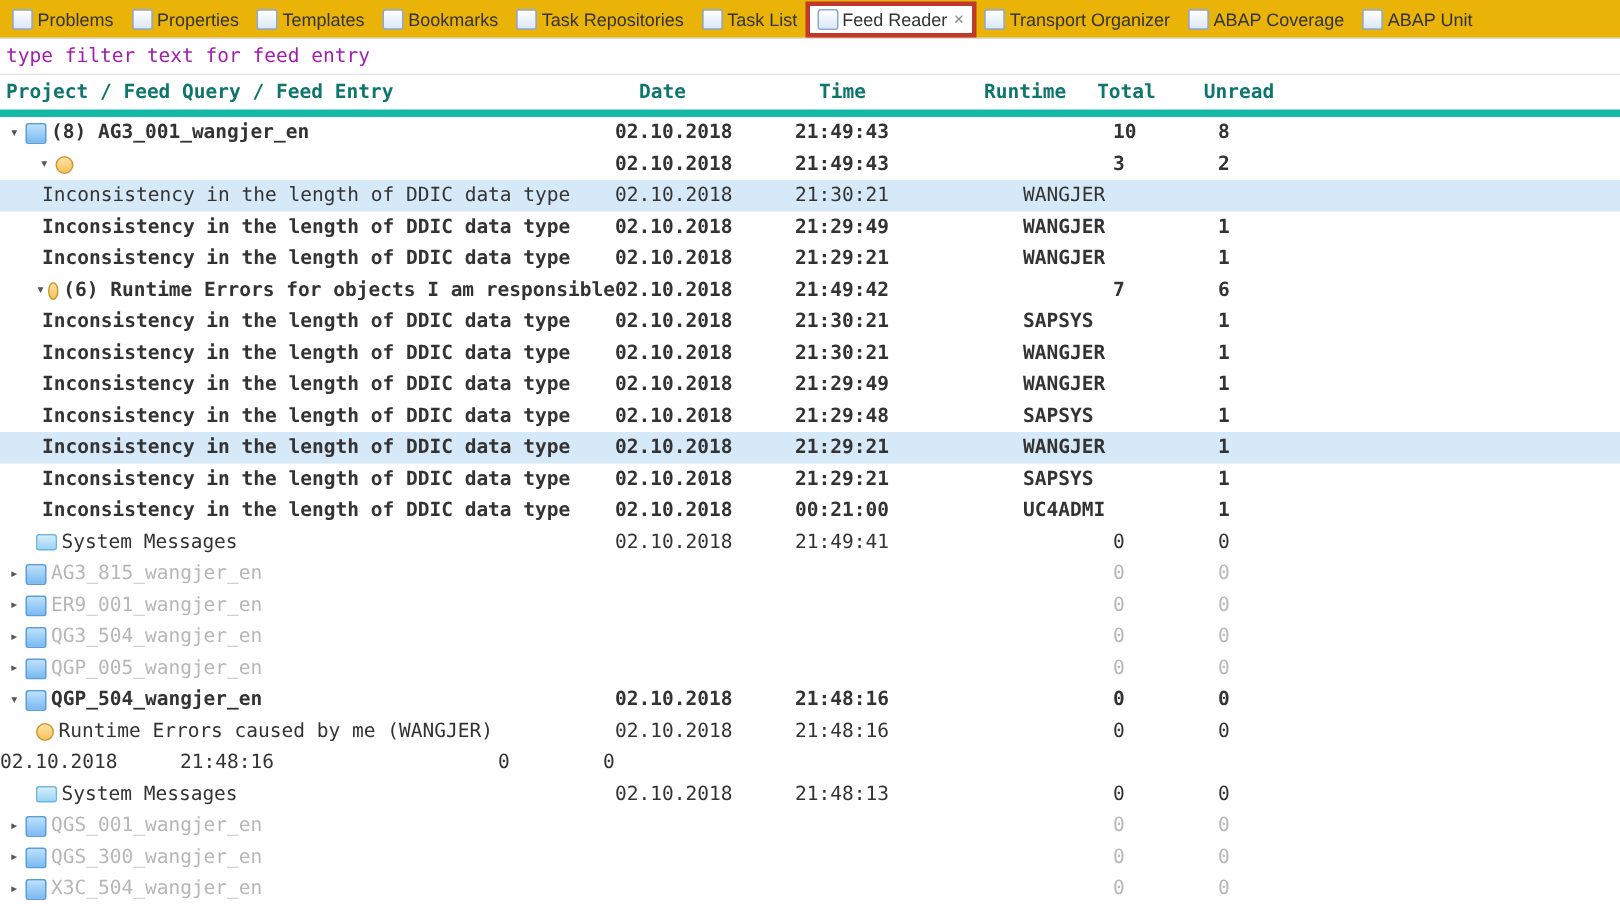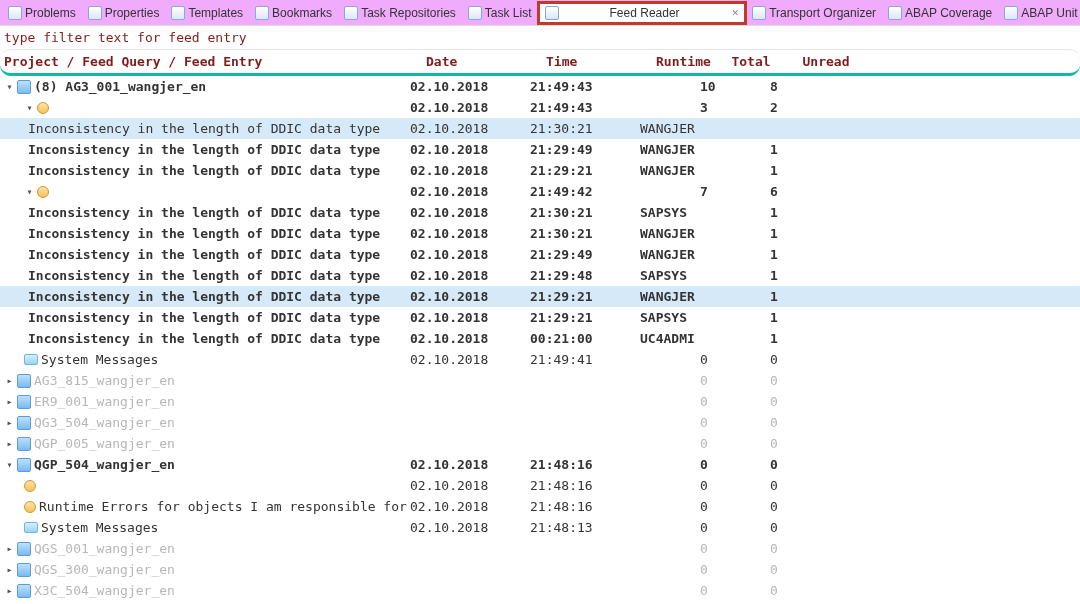--- a/index.html
+++ b/index.html
@@ -9,21 +9,21 @@
     font-size: 13px;
     color: #333;
     background: #fff;
     width: 1080px;
     overflow: hidden;
   }
   .tabbar {
     display: flex;
     align-items: center;
     height: 26px;
-    background: #f0abfc;
+    background: #eab308;
     border-bottom: 1px solid #ddd;
     padding-left: 2px;
   }
   .tab {
     display: flex;
     align-items: center;
     padding: 3px 6px;
     font-family: "Segoe UI", Tahoma, sans-serif;
     font-size: 12px;
     color: #333;
@@ -40,42 +40,40 @@
     background: linear-gradient(#fff,#dbe7f7);
     border-radius: 2px;
   }
   .tab.active {
     background: #fff;
     border: 1px solid #7a9ad0;
   }
   .tab.highlight {
     outline: 3px solid #c0392b;
     outline-offset: -2px;
-    gap: 48px;
   }
   .tab .close-x {
     margin-left: 4px;
     color: #888;
     font-size: 9px;
   }
   .filter {
     padding: 4px 4px;
-    color: #7f1d1d;
+    color: #a21caf;
     font-family: "DejaVu Sans Mono", "Consolas", monospace;
     background: #fff;
   }
   .hdr {
     display: flex;
     font-weight: bold;
-    color: #7f1d1d;
+    color: #0f766e;
     border-top: 1px solid #e8e8e8;
-    border-bottom: 3px solid #14b8a6;
+    border-bottom: 5px solid #14b8a6;
     padding: 4px 0;
     font-family: "DejaVu Sans Mono", "Consolas", monospace;
-    border-radius: 11px;
   }
   .col-proj { flex: 0 0 410px; padding-left: 4px; }
   .col-date { flex: 0 0 120px; margin-left: 16px; }
   .col-time { flex: 0 0 110px; }
   .col-auth { flex: 0 0 60px; }
   .col-total{ flex: 0 0 70px; text-align: center; padding-left: 0; }
   .col-unread{ flex: 0 0 80px; text-align: center; }
 
   .tree { font-family: "DejaVu Sans Mono", "Consolas", monospace; }
   .row {
@@ -83,21 +81,21 @@
     align-items: center;
     height: 21px;
   }
   .row.bold { font-weight: bold; }
   .row.sel  { background: #d6e9f8; }
   .row.inactive { color: #b7b7b7; }
   .cell { overflow: hidden; white-space: nowrap; text-overflow: clip; }
   .c-proj  { flex: 0 0 410px; display:flex; align-items:center; }
   .c-date  { flex: 0 0 120px; }
   .c-time  { flex: 0 0 110px; }
-  .c-auth  { flex: 0 0 60px; }
+  .c-auth  { flex: 0 0 60px; margin-left: 42px; }
   .c-total { flex: 0 0 70px; text-align:left; }
   .c-unread{ flex: 0 0 80px; text-align:left; }
 
   .indent-0 { padding-left: 4px; }
   .indent-1 { padding-left: 24px; }
   .indent-2 { padding-left: 28px; }
 
   .tw {
     width: 11px; height: 11px;
     display:inline-flex; align-items:center; justify-content:center;
@@ -223,20 +221,21 @@
       <div class="cell c-date">02.10.2018</div>
       <div class="cell c-time">21:29:21</div>
       <div class="cell c-auth">WANGJER</div>
       <div class="cell c-total"></div>
       <div class="cell c-unread">1</div>
     </div>
     <div class="row bold">
       <div class="cell c-proj indent-1">
         <span class="tw">▾</span>
         <span class="ricon ic-feed-err"></span>
+        <span>(6) Runtime Errors for objects I am responsible</span>
       </div>
       <div class="cell c-date">02.10.2018</div>
       <div class="cell c-time">21:49:42</div>
       <div class="cell c-auth"></div>
       <div class="cell c-total">7</div>
       <div class="cell c-unread">6</div>
     </div>
     <div class="row bold">
       <div class="cell c-proj indent-2">
         <span>Inconsistency in the length of DDIC data type</span>
@@ -374,32 +373,29 @@
       </div>
       <div class="cell c-date">02.10.2018</div>
       <div class="cell c-time">21:48:16</div>
       <div class="cell c-auth"></div>
       <div class="cell c-total">0</div>
       <div class="cell c-unread">0</div>
     </div>
     <div class="row">
       <div class="cell c-proj indent-1">
         <span class="ricon ic-feed-err"></span>
+        <span>Runtime Errors caused by me (WANGJER)</span>
       </div>
       <div class="cell c-date">02.10.2018</div>
       <div class="cell c-time">21:48:16</div>
       <div class="cell c-auth"></div>
       <div class="cell c-total">0</div>
       <div class="cell c-unread">0</div>
     </div>
     <div class="row">
-      <div class="cell c-proj indent-1">
-        <span class="ricon ic-feed-err"></span>
-        <span>Runtime Errors for objects I am responsible for</span>
-      </div>
       <div class="cell c-date">02.10.2018</div>
       <div class="cell c-time">21:48:16</div>
       <div class="cell c-auth"></div>
       <div class="cell c-total">0</div>
       <div class="cell c-unread">0</div>
     </div>
     <div class="row">
       <div class="cell c-proj indent-1">
         <span class="ricon ic-sysmsg"></span>
         <span>System Messages</span>

